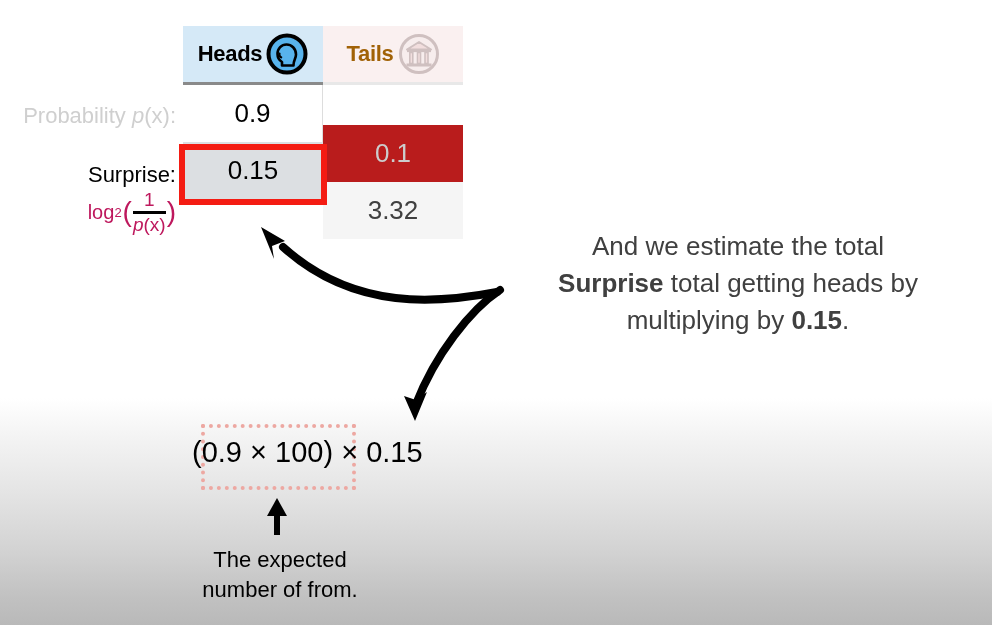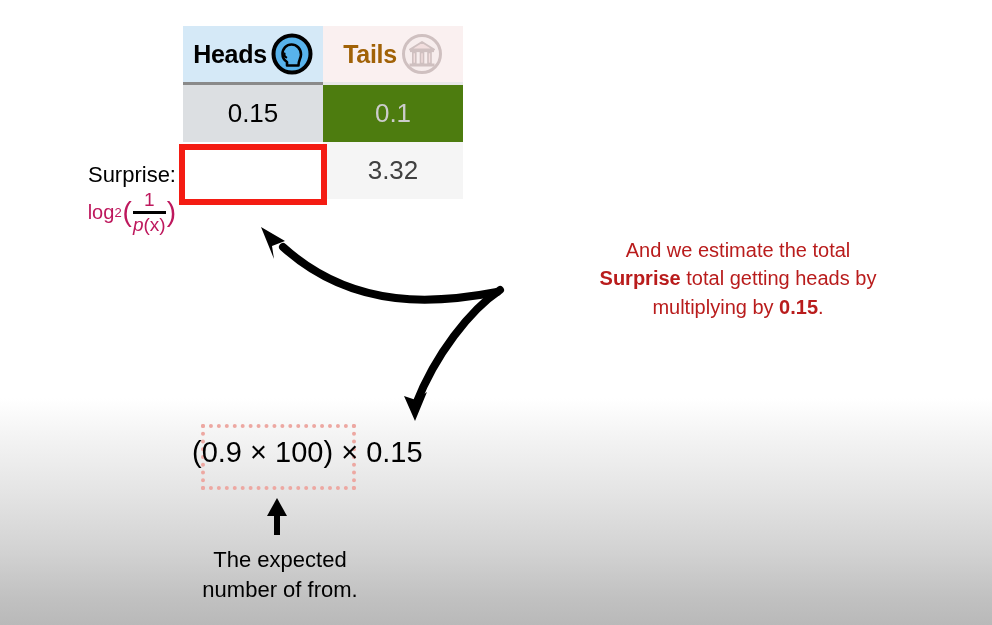--- a/index.html
+++ b/index.html
@@ -54,37 +54,37 @@
   }
   .hdr-cell.heads {
     background: #d5e9f7;
     border-bottom: 3px solid #8a8a8a;
   }
   .hdr-cell.tails {
     background: #faf0f0;
     border-bottom: 3px solid #e8e8e8;
   }
   .hdr-label {
-    font-size: 25px;
+    font-size: 22px;
     font-weight: bold;
     letter-spacing: -0.3px;
   }
   .hdr-label.heads { color: #000000; }
   .hdr-label.tails { color: #a16207; }
 
   .body-cell {
     height: 57px;
     display: flex;
     align-items: center;
     justify-content: center;
     font-size: 26px;
     box-sizing: border-box;
   }
   .body-cell.r1.heads { background: #ffffff; color: #000000; border-right: 1px solid #dddddd; }
-  .body-cell.r1.tails { background: #4d7c0f; color: #cccccc; }
+  .body-cell.r1.tails { background: #b91c1c; color: #cccccc; margin-top: 40px; }
   .body-cell.r2.heads { background: #dcdfe2; color: #000000; }
   .body-cell.r2.tails { background: #f5f5f5; color: #404040; }
 
   
   #highlight-box {
     position: absolute;
     left: 179px;
     top: 144px;
     width: 148px;
     height: 61px;
@@ -135,26 +135,26 @@
   }
   .frac .num { font-size: 19px; }
   .frac .bar { width: 100%; height: 3px; background: #000; margin: 1px 0; }
   .frac .den { font-size: 19px; white-space: nowrap; }
   .ital { font-style: italic; }
 
   
   #narration {
     position: absolute;
     left: 512px;
-    top: 236px;
+    top: 228px;
     width: 452px;
     text-align: center;
-    font-size: 20px;
+    font-size: 26px;
     line-height: 1.42;
-    color: #b91c1c;
+    color: #404040;
   }
   #narration b { font-weight: bold; }
 
   
   #equation {
     position: absolute;
     left: 192px;
     top: 436px;
     font-size: 29px;
     color: #000000;
@@ -206,20 +206,21 @@
       <div class="hdr-cell heads">
         <span class="hdr-label heads">Heads</span>
         <span style="display:inline-flex;">
           <svg width="42" height="42" viewBox="0 0 42 42" aria-hidden="true">
             <circle cx="21" cy="21" r="18.5" fill="#58b3ec" stroke="#000000" stroke-width="4"></circle>
             <path d="M27.5 32.5 C27.5 27 30 25.5 30 21.5 C30 15.5 25.5 11.5 20.5 11.5 C15.5 11.5 11.5 15.5 11.5 21 C11.5 25 13.5 27.5 16 29 L16 32.5 Z" fill="#58b3ec" stroke="#000000" stroke-width="2.6" stroke-linejoin="round"></path>
             <path d="M13.5 20.5 C13 22.5 14 24 15.2 24.3" fill="none" stroke="#000000" stroke-width="2.2" stroke-linecap="round"></path>
           </svg>
         </span>
       </div>
+      <div class="body-cell r1 heads">0.9</div>
       <div class="body-cell r2 heads">0.15</div>
     </div>
 
     <div class="t-col tails">
       <div class="hdr-cell tails">
         <span class="hdr-label tails">Tails</span>
         <span style="display:inline-flex;">
           <svg width="42" height="42" viewBox="0 0 42 42" aria-hidden="true">
             <circle cx="21" cy="21" r="18.5" fill="#f7eded" stroke="#cfc0c0" stroke-width="3"></circle>
             <path d="M21 9 L33 16.5 L9 16.5 Z" fill="#f2dede" stroke="#cfc0c0" stroke-width="2" stroke-linejoin="round"></path>
@@ -231,20 +232,21 @@
           </svg>
         </span>
       </div>
       <div class="body-cell r1 tails">0.1</div>
       <div class="body-cell r2 tails">3.32</div>
     </div>
   </div>
 
   <div id="highlight-box"></div>
 
+  <div class="row-label" id="label-probability"><span>Probability</span> <i class="ital">p</i><span>(x):</span></div>
 
   <div class="row-label" id="label-surprise">Surprise:</div>
 
   <div id="label-log">
     <span>log</span>
       <span class="log-base">2</span>
       <span class="paren">(</span>
       <span class="frac">
         <span class="num">1</span>
         <span class="bar"></span>

